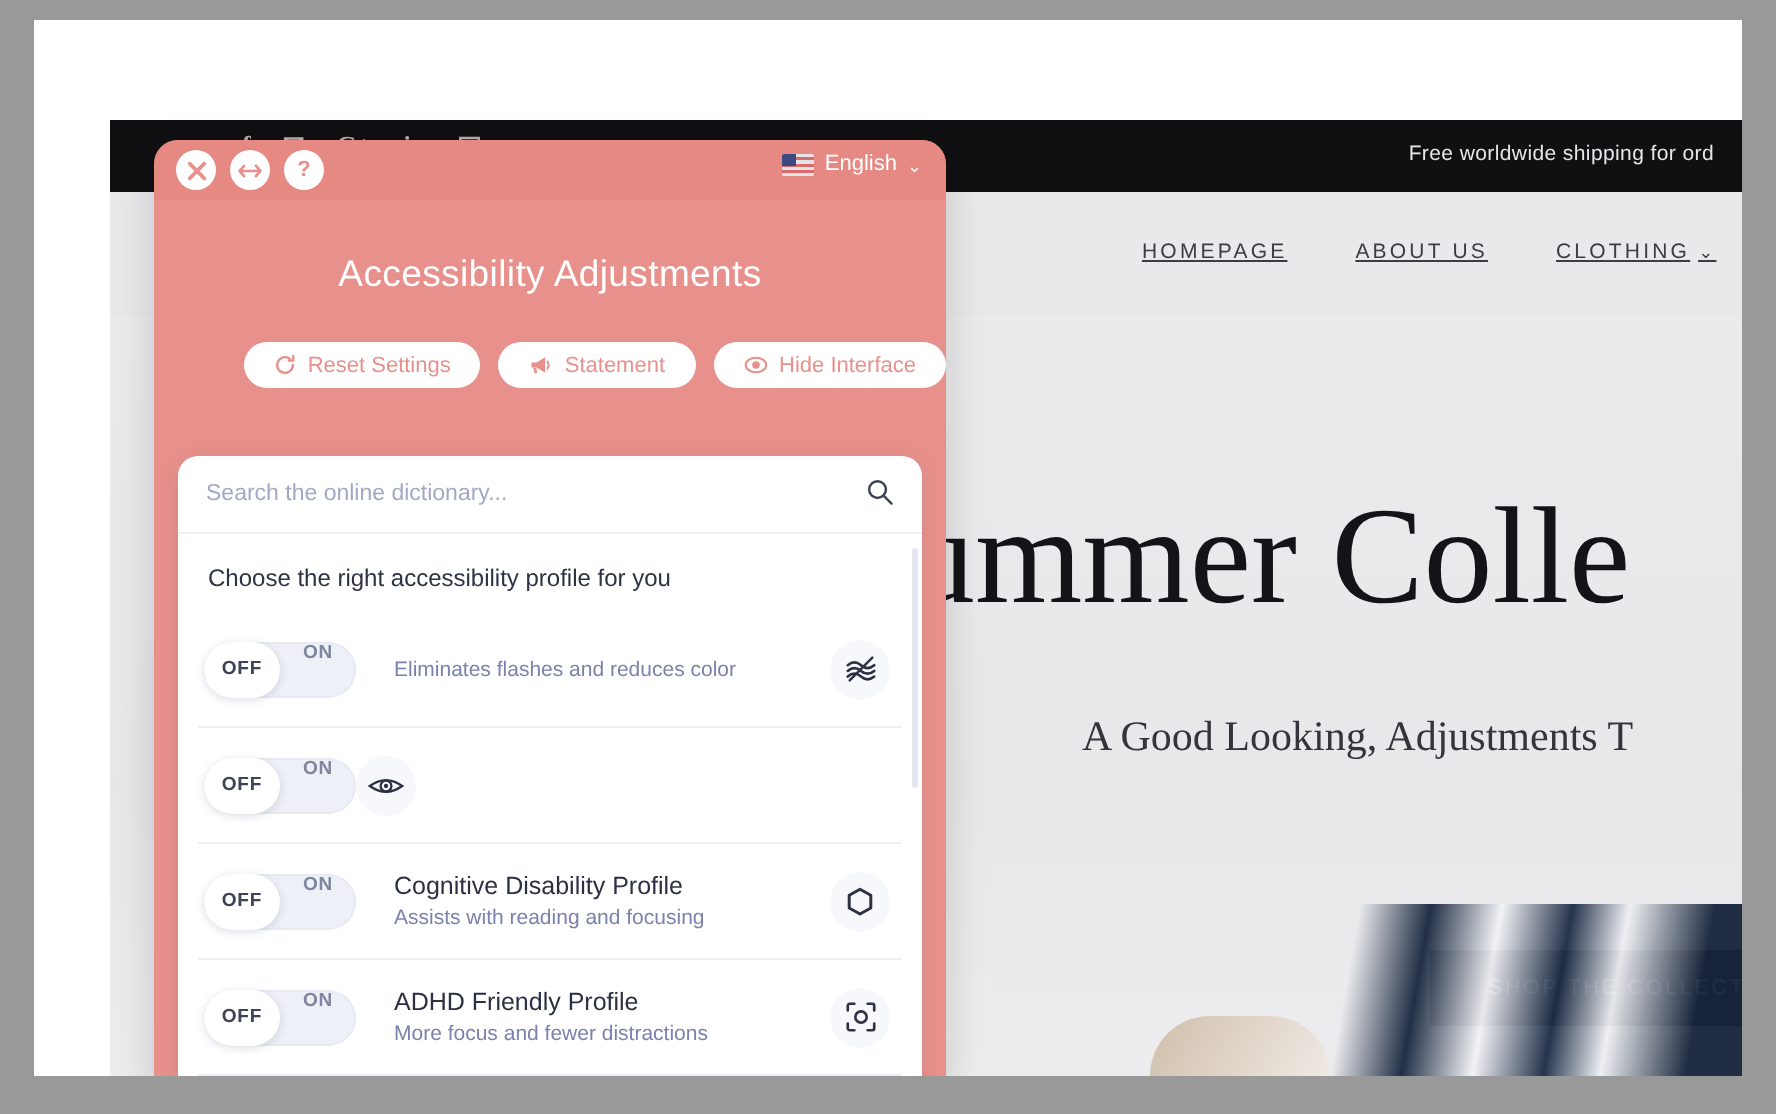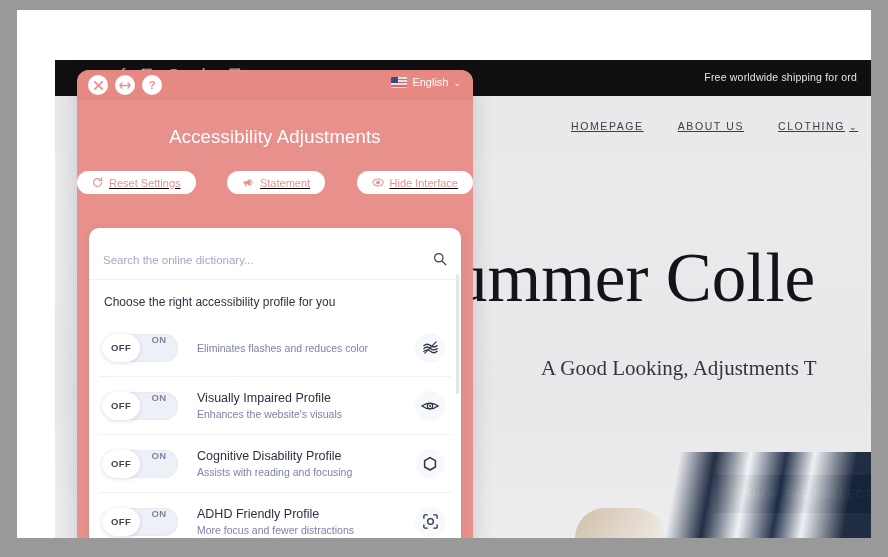--- a/index.html
+++ b/index.html
@@ -239,23 +239,22 @@
     margin-top: 26px;
     text-align: center;
     color: #ffffff;
     font-size: 18.5px;
     letter-spacing: .2px;
   }
 
   .panel-actions {
     margin-top: 23px;
     display: flex;
-    justify-content: space-between;
+    justify-content: flex-end;
     gap: 9px;
-    text-decoration: underline;
   }
   .pill {
     height: 23px;
     padding: 0 15px;
     background: #ffffff;
     color: #e8918c;
     border-radius: 14px;
     font-size: 11px;
     display: flex;
     align-items: center;
@@ -275,21 +274,20 @@
     border-radius: 10px 10px 0 0;
     overflow: hidden;
     box-shadow: 0 2px 10px rgba(40,40,60,.10);
   }
 
   .search-row {
     position: relative;
     height: 39px;
     border-bottom: 1px solid #eef0f6;
     display: flex;
-    margin-top: 13px;
   }
   .search-input {
     border: 0;
     outline: 0;
     background: transparent;
     margin-left: 14px;
     width: 310px;
     font-size: 11.5px;
     color: #8d93b5;
     font-family: "Liberation Sans", sans-serif;
@@ -512,24 +510,20 @@
                 <path d="M3 15 L15 3" stroke="#2d3244" stroke-width="1.3" stroke-linecap="round"></path>
               </svg>
             </div>
           </div>
 
           <div class="prof-row">
             <div class="toggle">
               <div class="seg off">OFF</div>
               <div class="seg on">ON</div>
             </div>
-            <div class="prof-text">
-              <div class="prof-name">Visually Impaired Profile</div>
-              <div class="prof-desc">Enhances the website's visuals</div>
-            </div>
             <div class="prof-ico">
               <svg width="18" height="14" viewBox="0 0 20 14">
                 <path d="M1 7 Q10 0.5 19 7 Q10 13.5 1 7 Z" stroke="#2d3244" stroke-width="1.3" fill="none"></path>
                 <circle cx="10" cy="7" r="3" stroke="#2d3244" stroke-width="1.3" fill="none"></circle>
                 <circle cx="10" cy="7" r="1.2" fill="#2d3244"></circle>
               </svg>
             </div>
           </div>
 
           <div class="prof-row">

